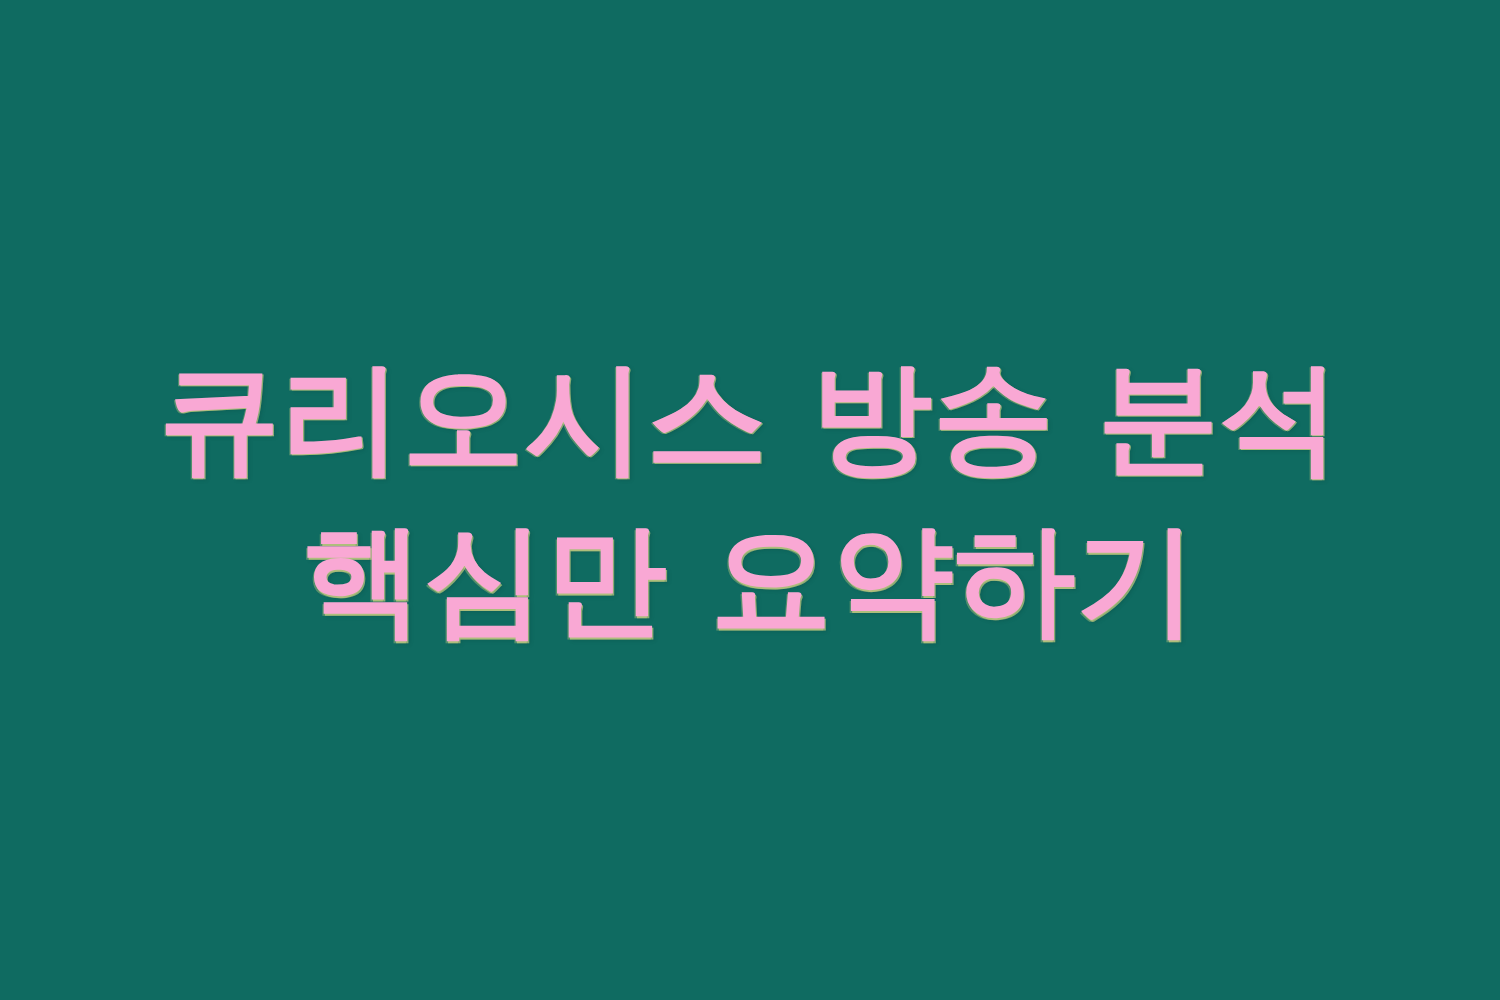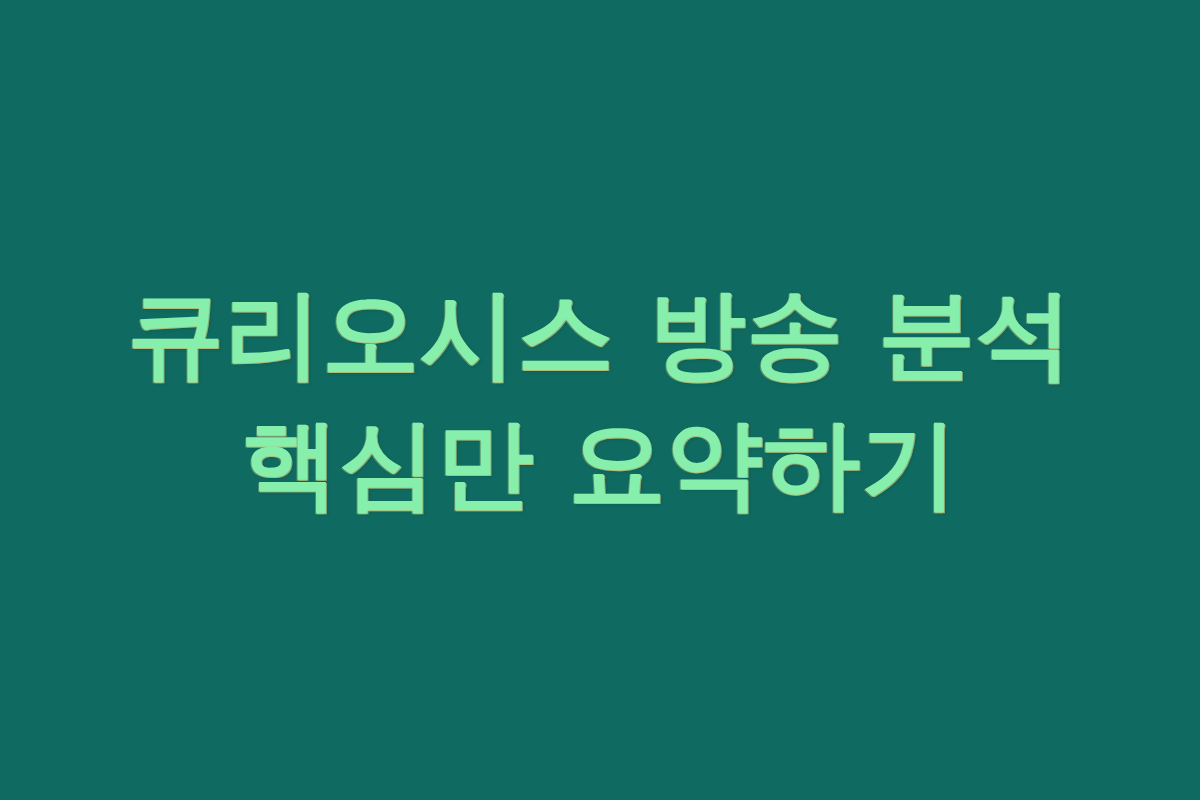--- a/index.html
+++ b/index.html
@@ -54,17 +54,17 @@
     -webkit-font-smoothing: antialiased;
   }
 </style>
 </head>
 <body>
 
 <div class="canvas" style="background: rgb(15, 107, 97);">
 
   <div class="headline-block">
 
-    <h1 class="headline-text" style="color: #86efac; font-size: 97px; text-align: center;">큐리오시스 방송 분석 핵심만 요약하기</h1>
+    <h1 class="headline-text" style="color: #f9a8d4; font-size: 97px; text-align: center;">큐리오시스 방송 분석 핵심만 요약하기</h1>
 
   </div>
 
 </div>
 
 </body></html>

